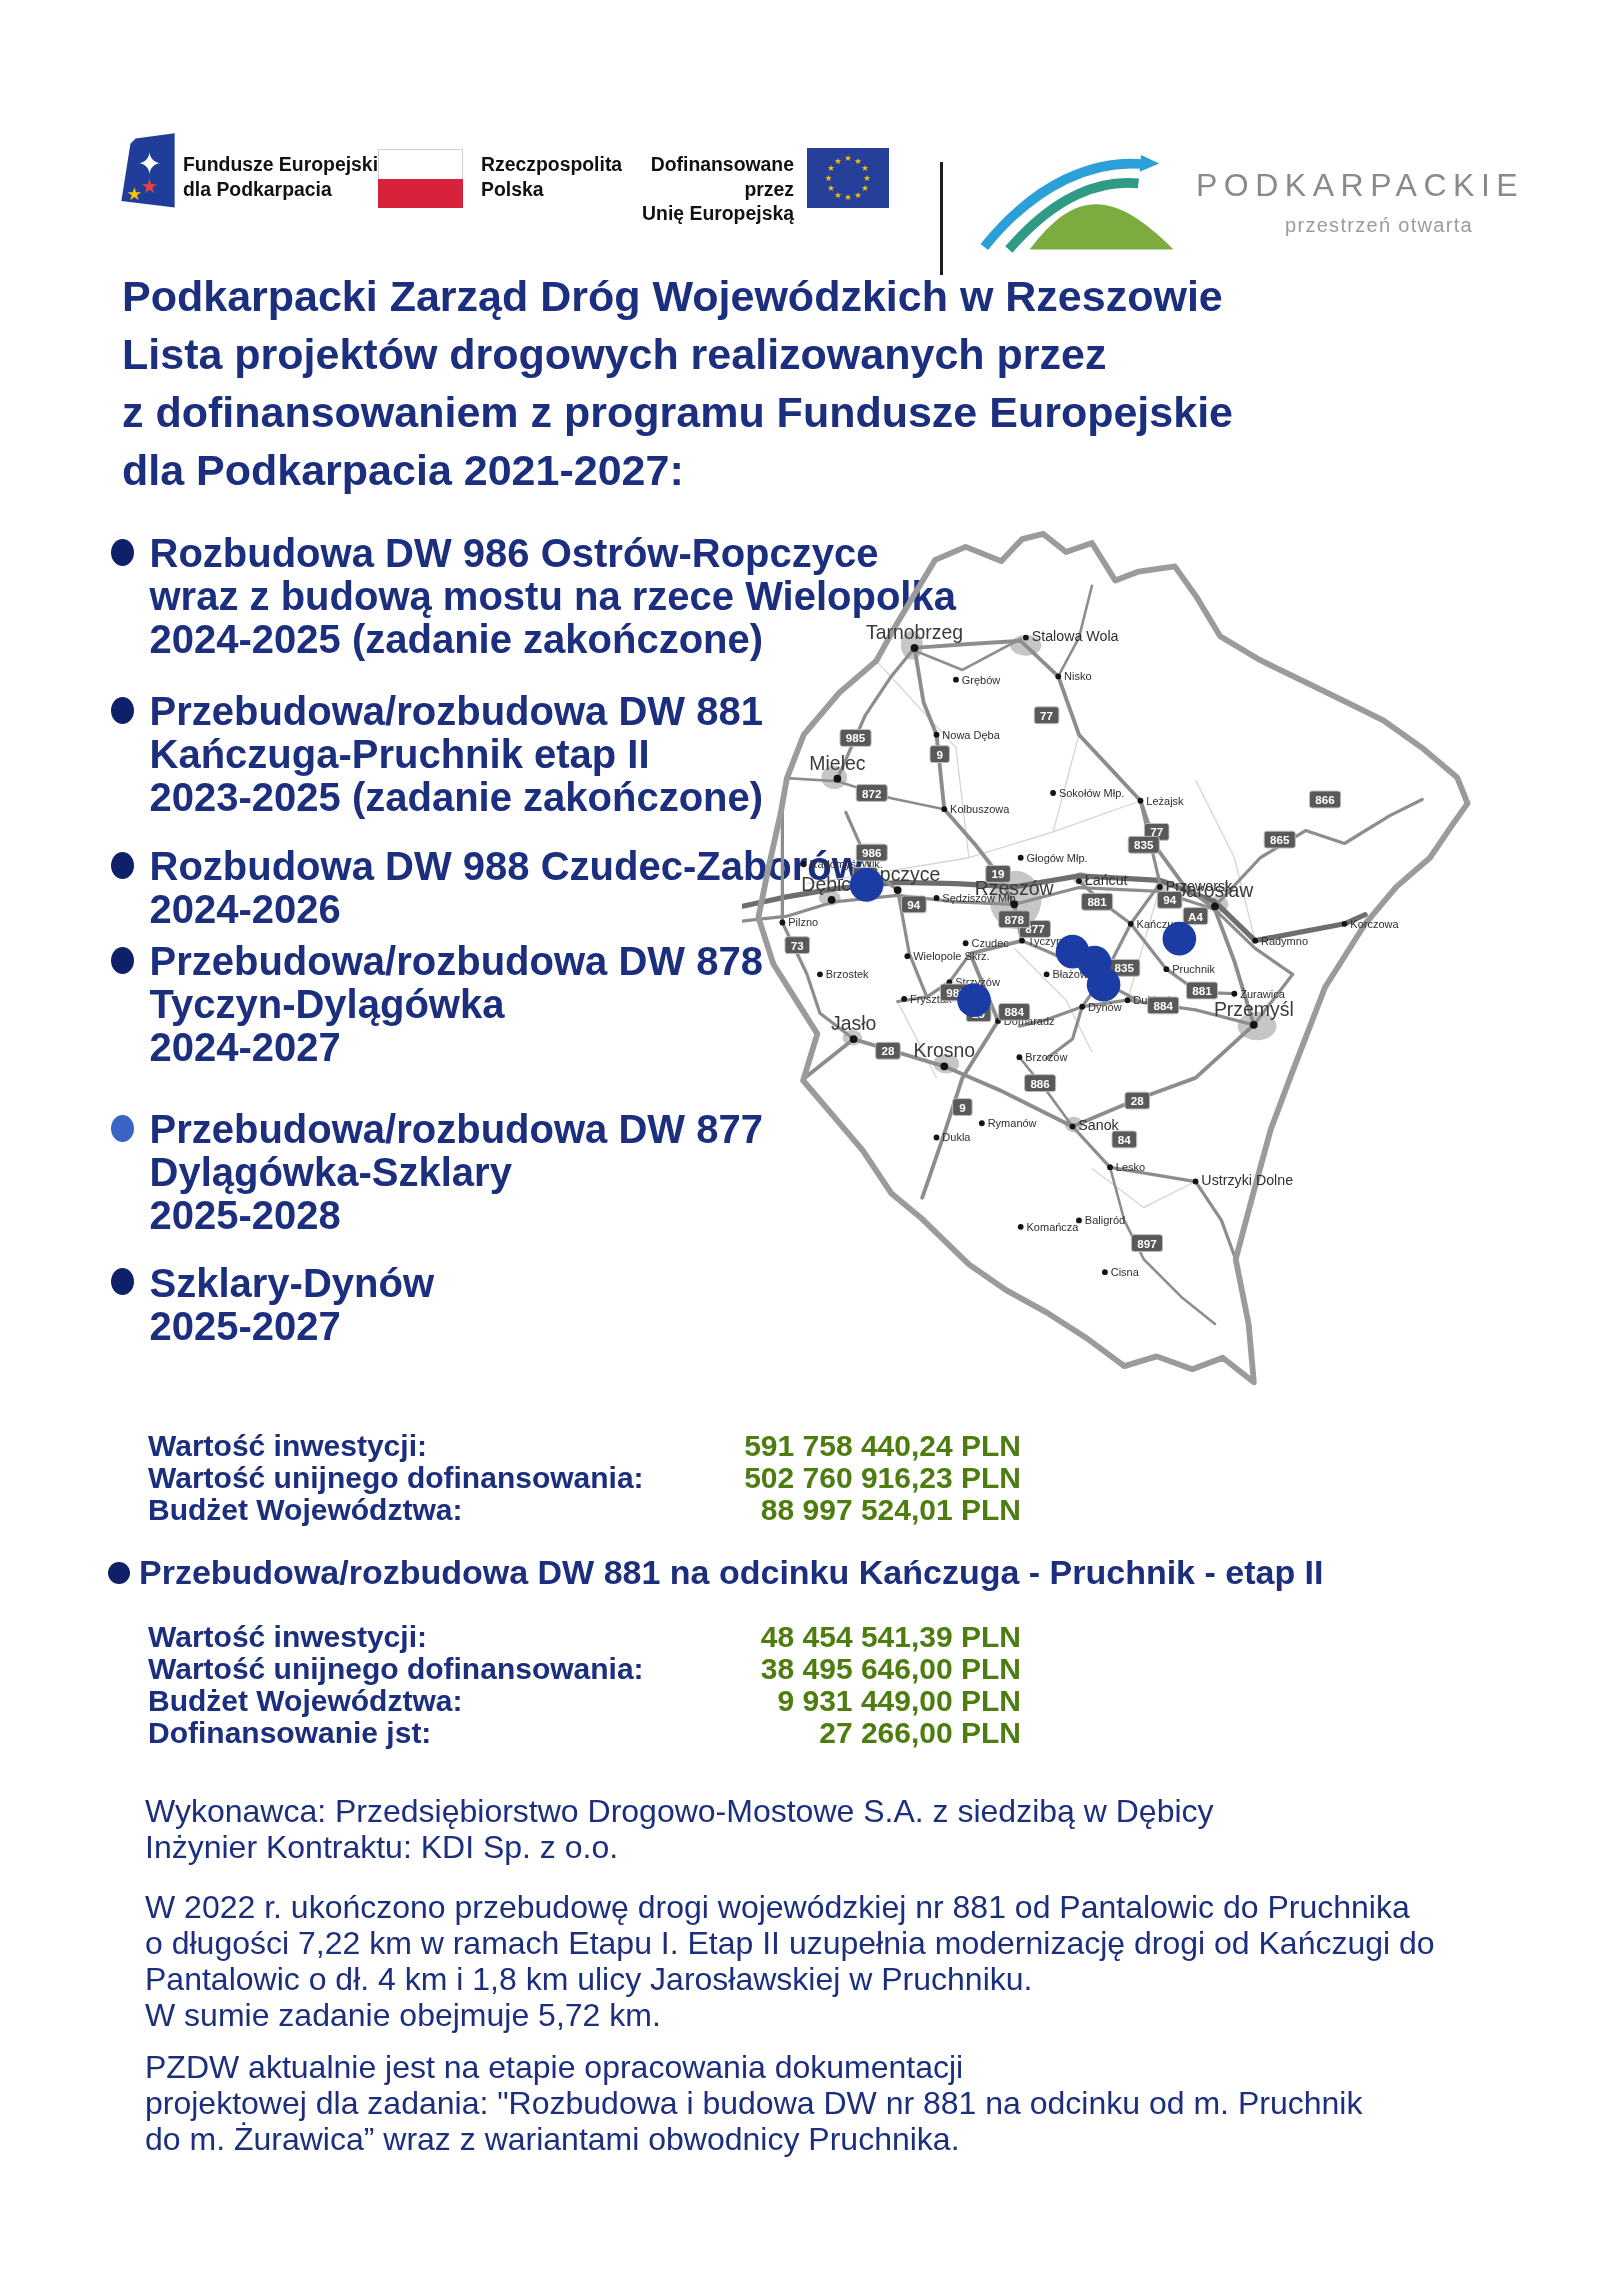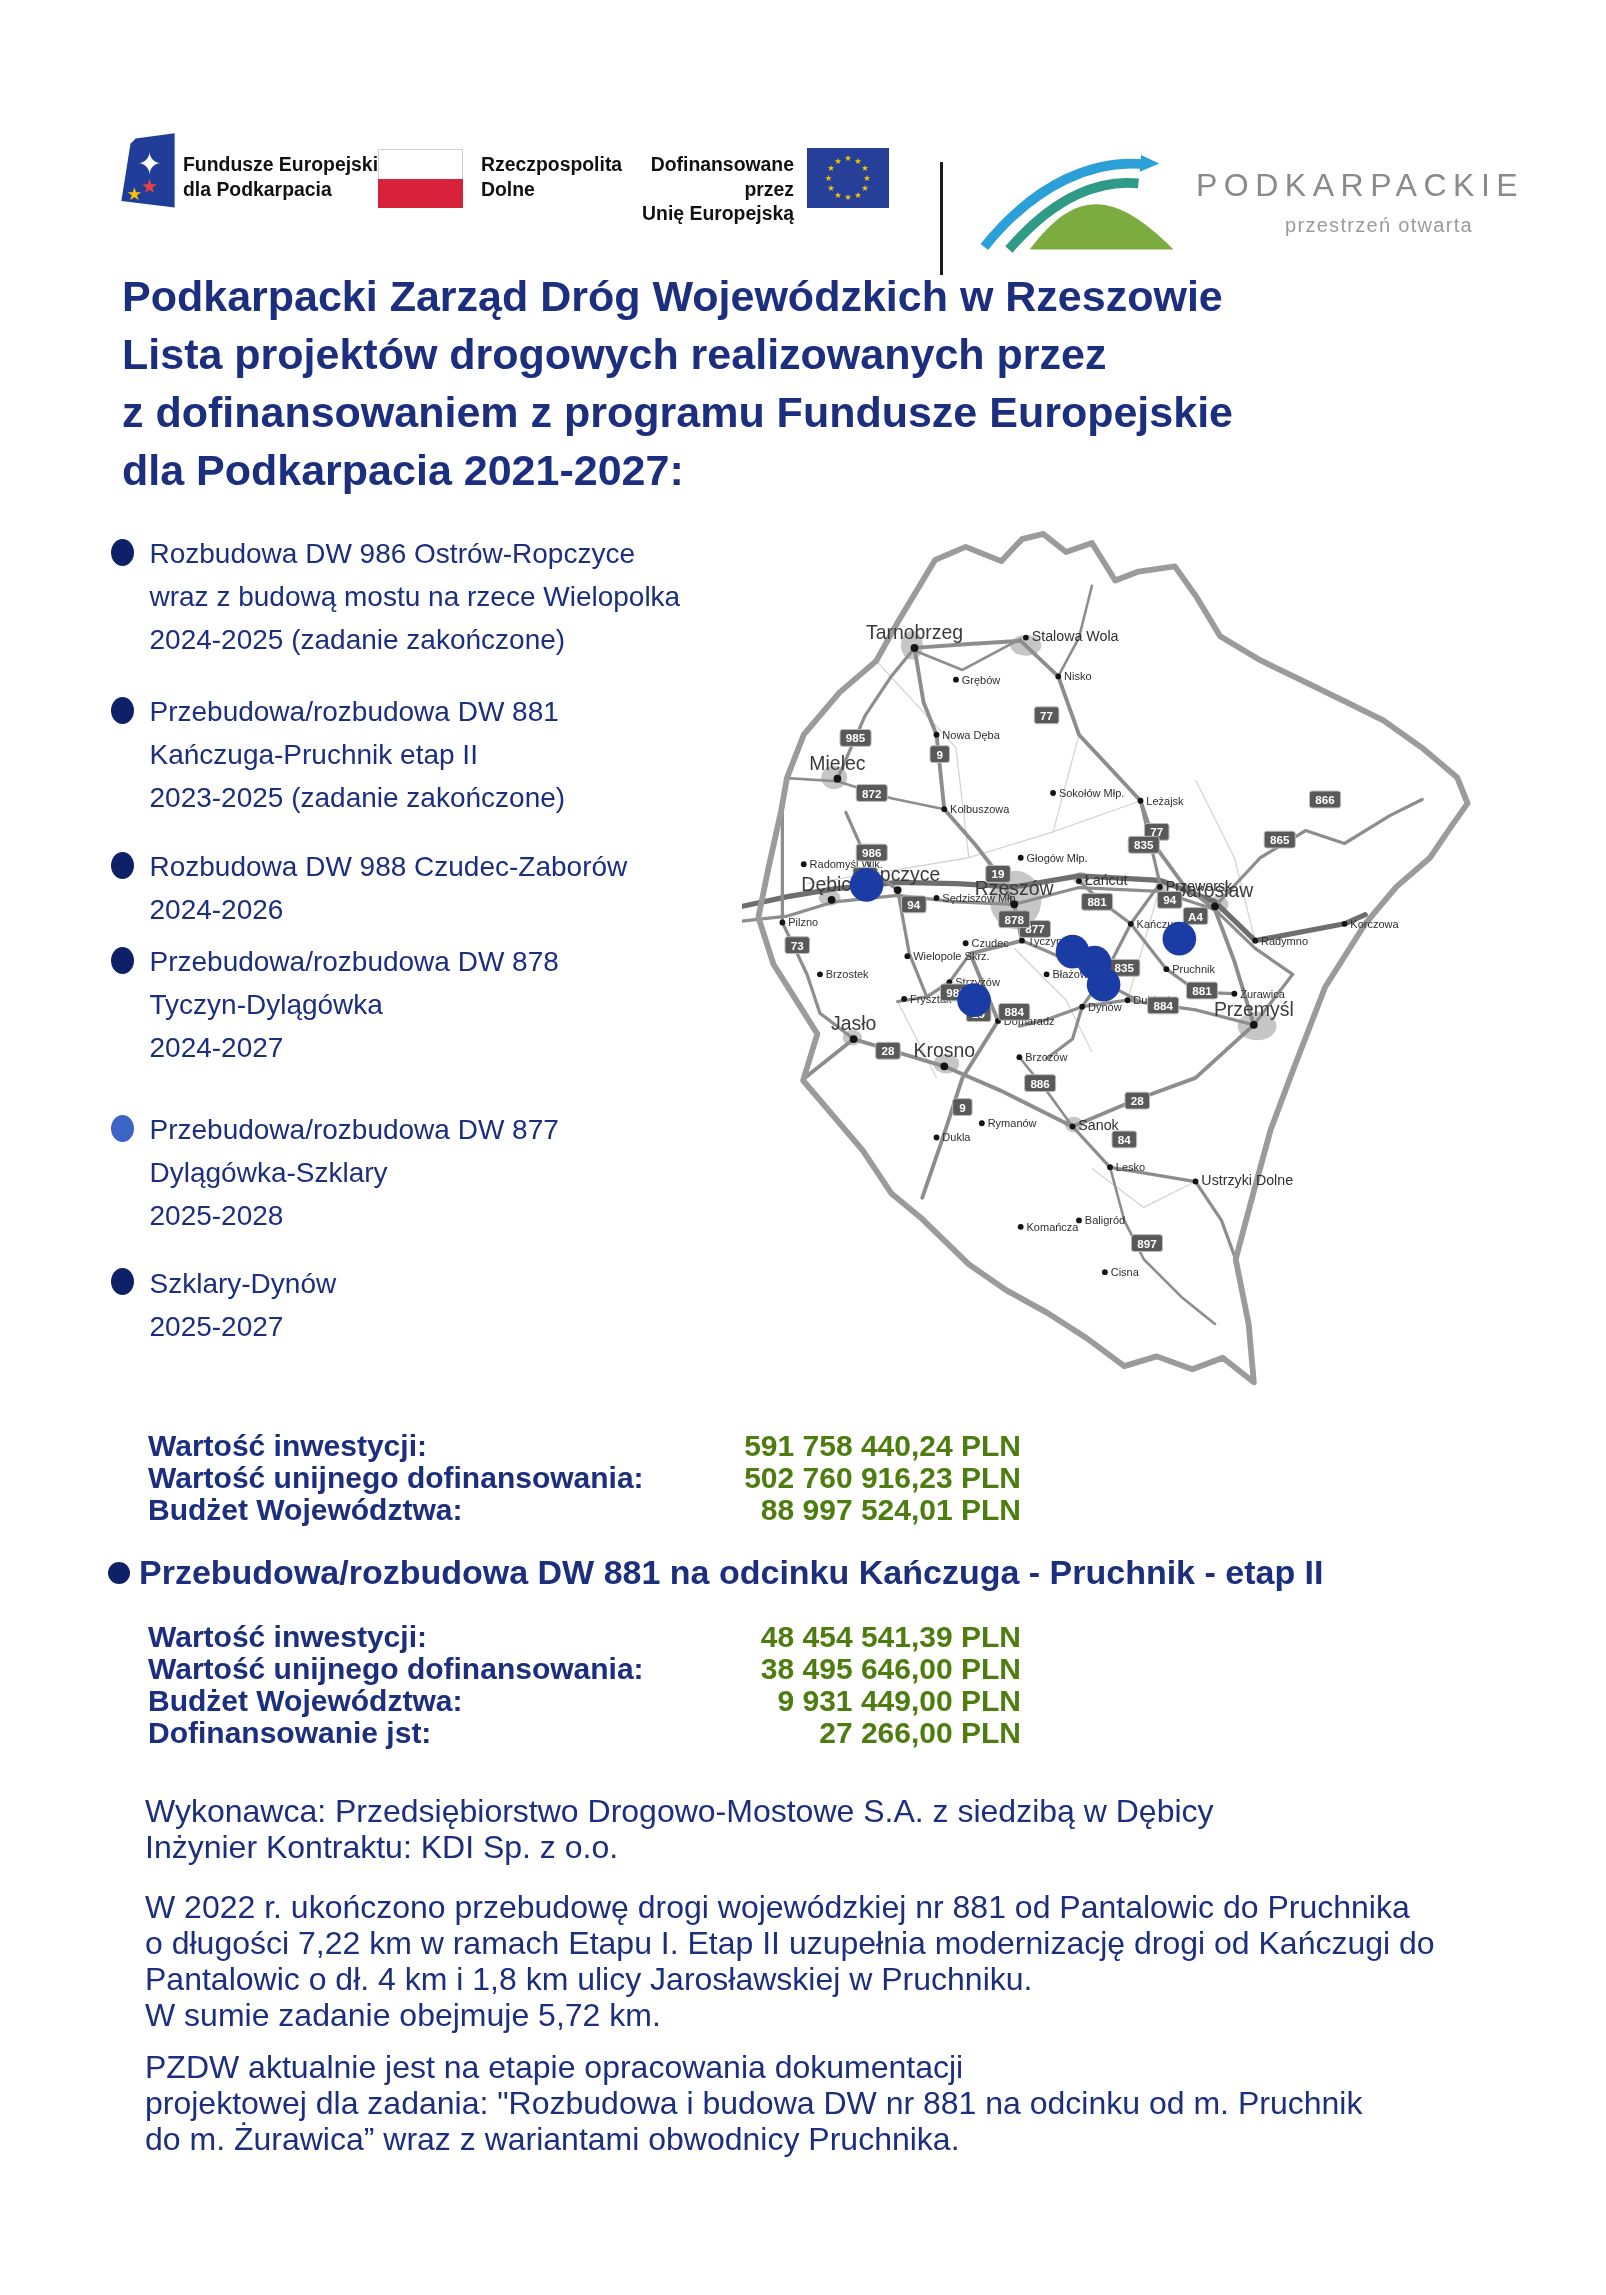--- a/index.html
+++ b/index.html
@@ -23,21 +23,21 @@
   .pk-tagline{left:1285px;top:214px;font-size:20px;color:#9b9b9b;letter-spacing:1.3px;}
 
   
   .title{position:absolute;left:122px;top:267px;font-size:43px;font-weight:bold;
          color:#1c2e7e;line-height:58px;white-space:nowrap;}
 
   
   .projects{position:absolute;left:111px;top:532px;width:764px;}
   .project{display:flex;align-items:flex-start;}
   .project .bullet{flex:0 0 23px;width:23px;height:27px;border-radius:50%;margin-top:6.5px;margin-right:15.5px;}
-  .project .line{font-size:28px;font-weight:normal;color:#1c2e7e;line-height:43px;white-space:nowrap;}
+  .project .line{font-size:40px;font-weight:bold;color:#1c2e7e;line-height:43px;white-space:nowrap;}
   .project:nth-child(1){margin-bottom:29px;}
   .project:nth-child(2){margin-bottom:26px;}
   .project:nth-child(3){margin-bottom:9px;}
   .project:nth-child(4){margin-bottom:39px;}
   .project:nth-child(5){margin-bottom:24.6px;}
 
   
   .fin{position:absolute;left:148px;width:889px;}
   .fin1{top:1430px;}
   .fin2{top:1621px;}
@@ -78,21 +78,21 @@
       <div>Fundusze Europejskie</div>
       <div>dla Podkarpacia</div>
     </div>
 
     <div class="hdr-item pl-flag">
       <div class="white"></div>
       <div class="red"></div>
     </div>
     <div class="hdr-item pl-text">
       <div>Rzeczpospolita</div>
-      <div>Dolne</div>
+      <div>Polska</div>
     </div>
 
     <div class="hdr-item eu-text">
       <div>Dofinansowane przez</div>
       <div>Unię Europejską</div>
     </div>
     <div class="hdr-item eu-flag" id="eu-flag">
         <span class="star" style="left: 41px; top: 10.4px;">★</span>
         <span class="star" style="left: 51px; top: 13px;">★</span>
         <span class="star" style="left: 58px; top: 20px;">★</span>

